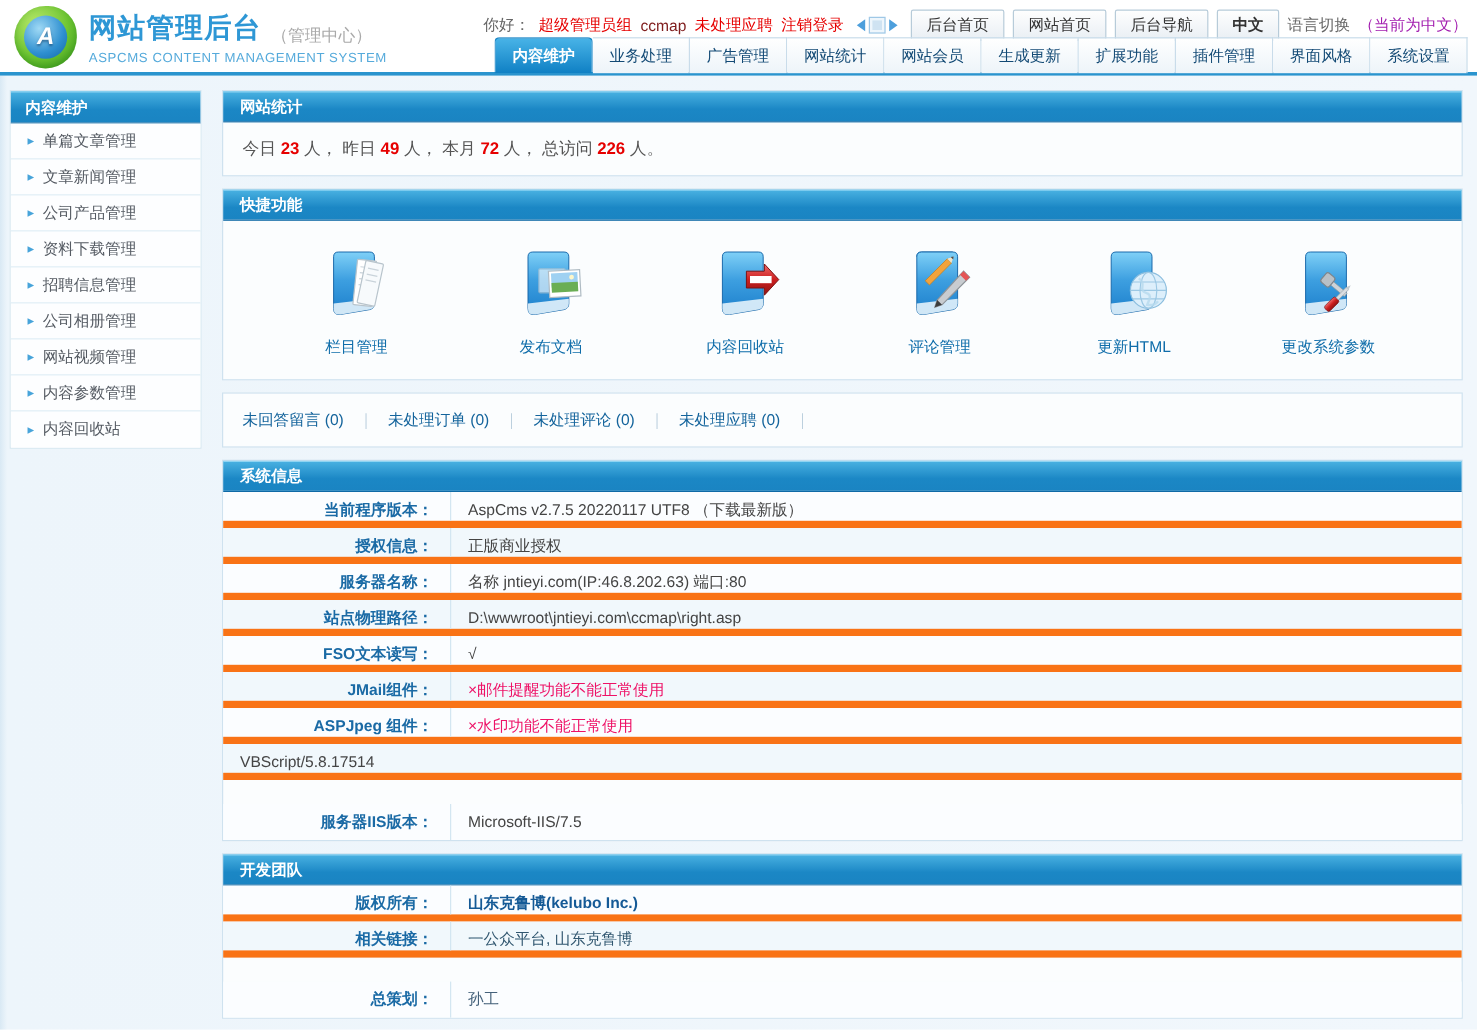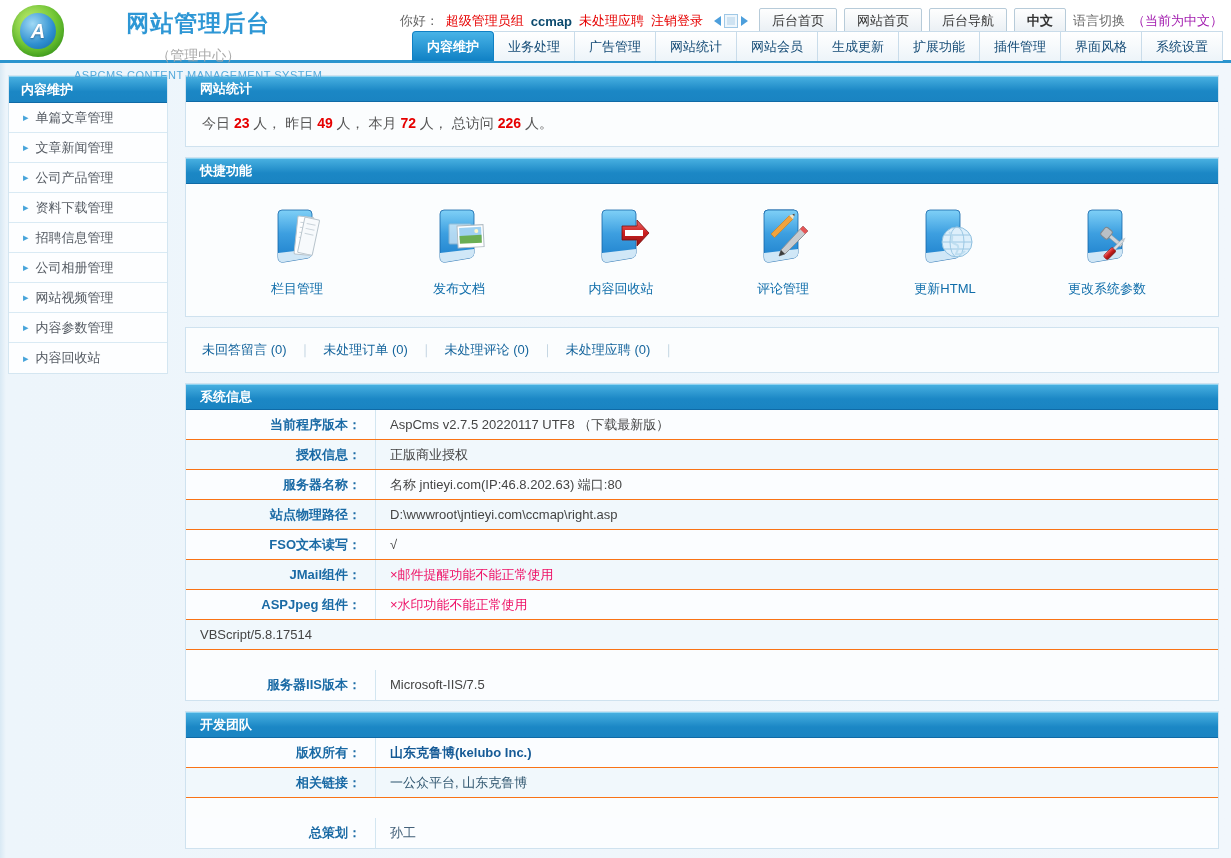--- a/index.html
+++ b/index.html
@@ -8,29 +8,29 @@
     font-family:"Liberation Sans","DejaVu Sans",sans-serif;
     background:linear-gradient(90deg,#d9e9f4 0,#edf5fb 6px,#f1f7fc 100%);
     color:#444; font-size:13px; overflow:hidden;
   }
   
   .header { position:relative; height:63px; background:#fff; border-bottom:3px solid #2a94ce; }
   .logo-wrap { position:absolute; left:12px; top:5px; width:52px; height:52px; }
   .logo-outer { width:52px; height:52px; border-radius:50% 46% 50% 50%; background:radial-gradient(circle at 35% 30%,#b9e86a,#6cc431 55%,#3c9a1f); display:flex; align-items:center; justify-content:center; box-shadow:inset 0 -3px 6px rgba(0,90,0,.25); }
   .logo-inner { width:36px; height:36px; border-radius:50%; background:radial-gradient(circle at 35% 30%,#9fd9f5,#2e8fd0 60%,#1266a5); display:flex; align-items:center; justify-content:center; color:#fff; font-weight:bold; font-size:20px; font-style:italic; text-shadow:0 1px 2px rgba(0,40,80,.5); }
   .title-block { position:absolute; left:74px; top:8px; }
-  .title-line { display:flex; align-items:center; gap:8px;flex-direction:column; }
+  .title-line { display:flex; align-items:flex-end; gap:8px; }
   .main-title { font-size:23px; font-weight:bold; color:#2e97d5; letter-spacing:1px; }
   .sub-title { font-size:14px; color:#a9a9a9; }
   .tagline { font-size:11px; color:#55aadb; margin-top:4px; letter-spacing:.5px; }
   
   .userbar { position:absolute; top:8px; right:8px; display:flex; align-items:center; gap:7px; font-size:13px; white-space:nowrap; }
   .greeting { color:#666; }
   .red-link { color:#e60000; text-decoration:none; }
-  .user-name { color:#0c4a6e; font-weight:bold; text-decoration:none;text-align:right; }
+  .user-name { color:#7f1d1d; font-weight:normal; text-decoration:none;text-align:right; }
   .pager { display:flex; align-items:center; gap:3px; margin:0 4px; }
   .tri { width:0; height:0; border-style:solid; display:inline-block; }
   .tri-left { border-width:5px 7px 5px 0; border-color:transparent #4d9fdc transparent transparent; }
   .tri-right { border-width:5px 0 5px 7px; border-color:transparent transparent transparent #4d9fdc; }
   .pager-box { width:14px; height:14px; border:1px solid #9fc8e6; background:#eef6fc; display:flex; align-items:center; justify-content:center; }
   .pager-box i { display:block; width:8px; height:8px; background:#cfe3f2; }
   .topbtn { display:inline-block; padding:3px 12px; border:1px solid #b7cbd9; border-radius:2px; background:linear-gradient(#fefefe,#e9eff4); color:#333; text-decoration:none; }
   .topbtn.lang { font-weight:bold; }
   .lang-switch { color:#666; }
   .lang-current { color:#a21caf; }
@@ -57,21 +57,21 @@
   
   .quick-body { display:flex; padding:20px 30px 18px; }
   .quick-item { flex:1; display:flex; flex-direction:column; align-items:center; cursor:pointer; }
   .quick-icon { width:64px; height:64px; }
   .quick-label { margin-top:12px; color:#0f6daa; font-size:13px; }
   
   .pending-body { padding:13px 16px; font-size:13px; }
   .pend-link { color:#14649c; text-decoration:none; }
   .pend-sep { color:#b9cedd; margin:0 12px; }
   
-  .inforow { display:flex; height:30px; line-height:29px; border-bottom:1px solid #f97316; font-size:13px; }
+  .inforow { display:flex; height:30px; line-height:29px; border-bottom:6px solid #f97316; font-size:13px; }
   .inforow:last-child { border-bottom:none;margin-top:20px; }
   .inforow:nth-child(odd) { background:#fbfdff; }
   .inforow:nth-child(even) { background:#f1f8fc; }
   .info-label { width:190px; flex:0 0 190px; text-align:right; padding-right:14px; color:#1a6aa5; font-weight:bold; border-right:1px solid #d3e6f1; }
   .info-value { padding-left:14px; color:#444; }
 </style>
 </head>
 <body>
 
 <svg width="0" height="0" style="position:absolute">

